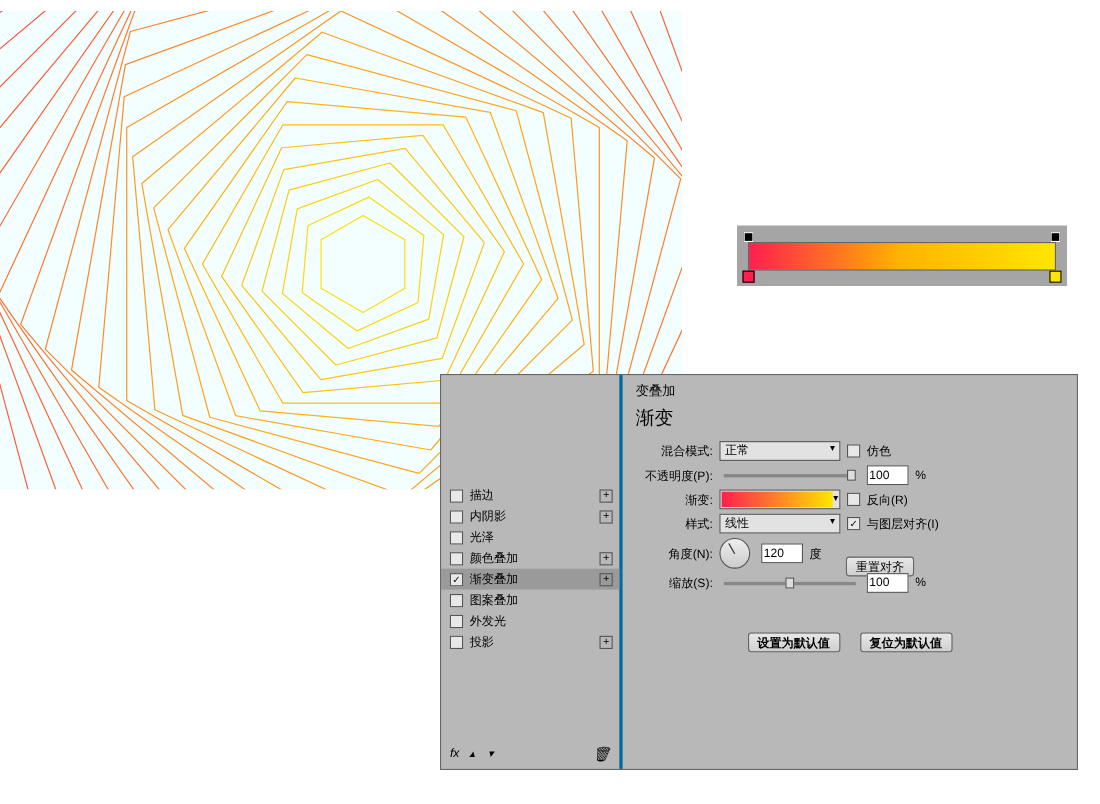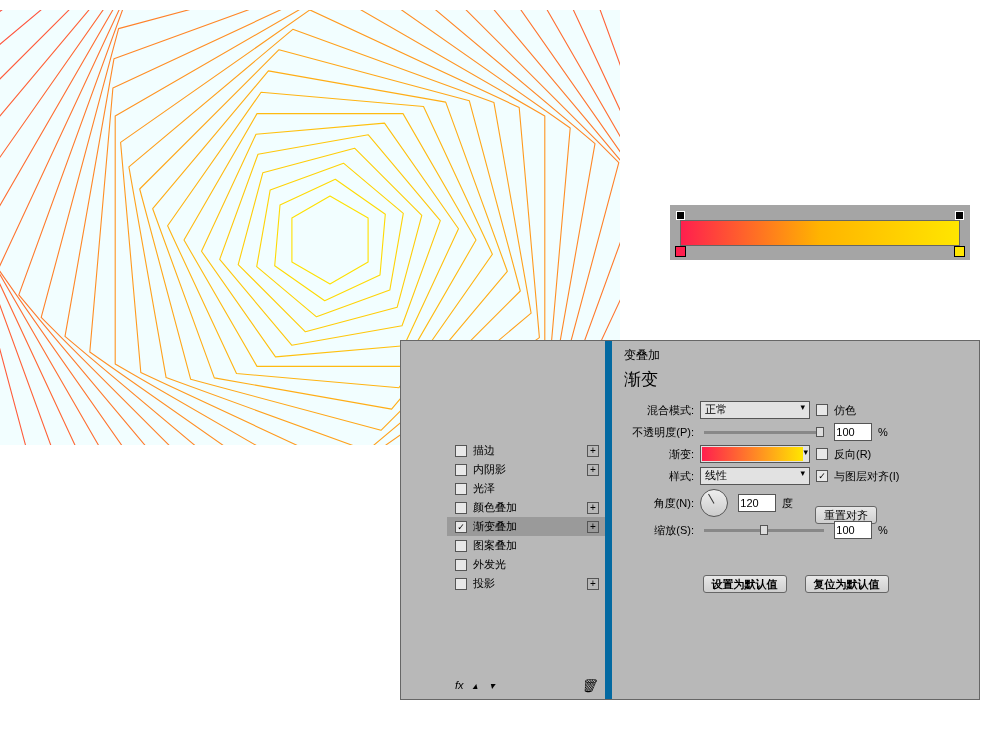--- a/index.html
+++ b/index.html
@@ -73,25 +73,24 @@
     left: 400px;
     top: 340px;
     width: 580px;
     height: 360px;
     background: #b8b8b8;
     border: 1px solid #666;
     display: flex;
   }
   .leftcol {
     width: 165px;
-    border-right: 7px solid #0369a1;
+    border-right: 3px solid #0369a1;
     display: flex;
     flex-direction: column;
     padding-top: 100px;
-    margin-left: 46px;
   }
   .effect-row {
     height: 19px;
     display: flex;
     align-items: center;
     padding-left: 8px;
     font-size: 11px;
     position: relative;
   }
   .effect-row.selected { background: #9a9a9a; }

